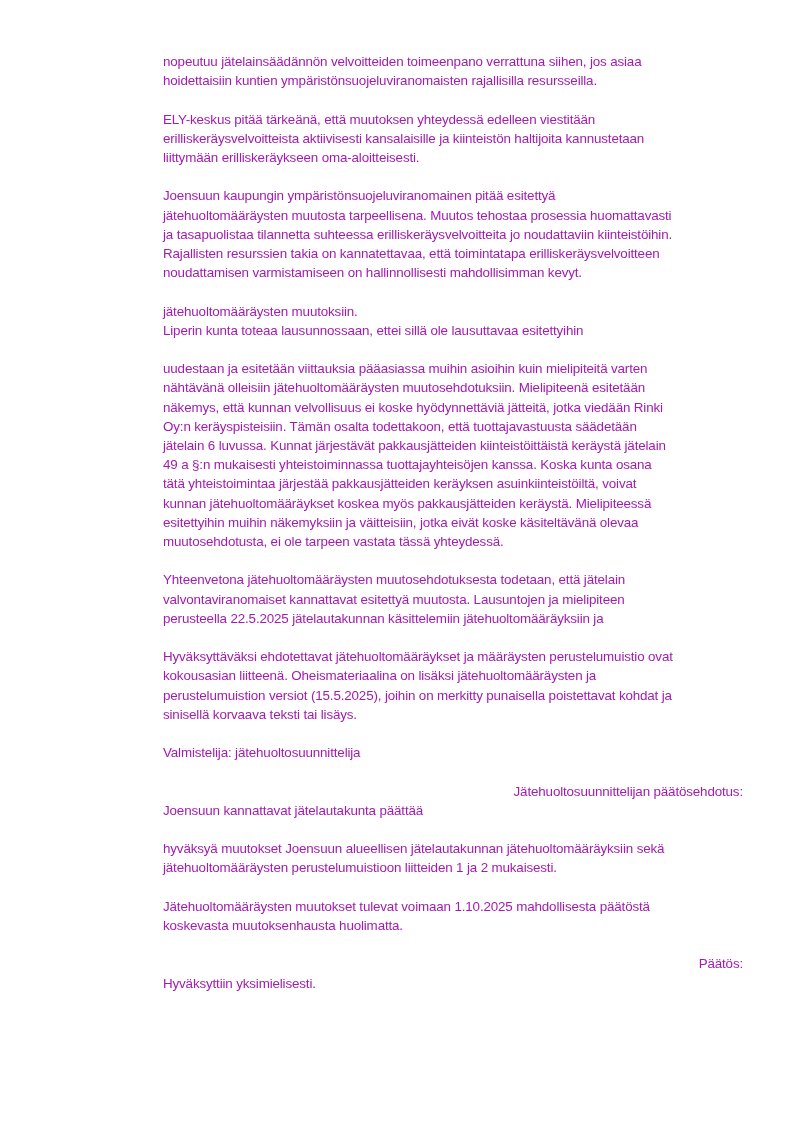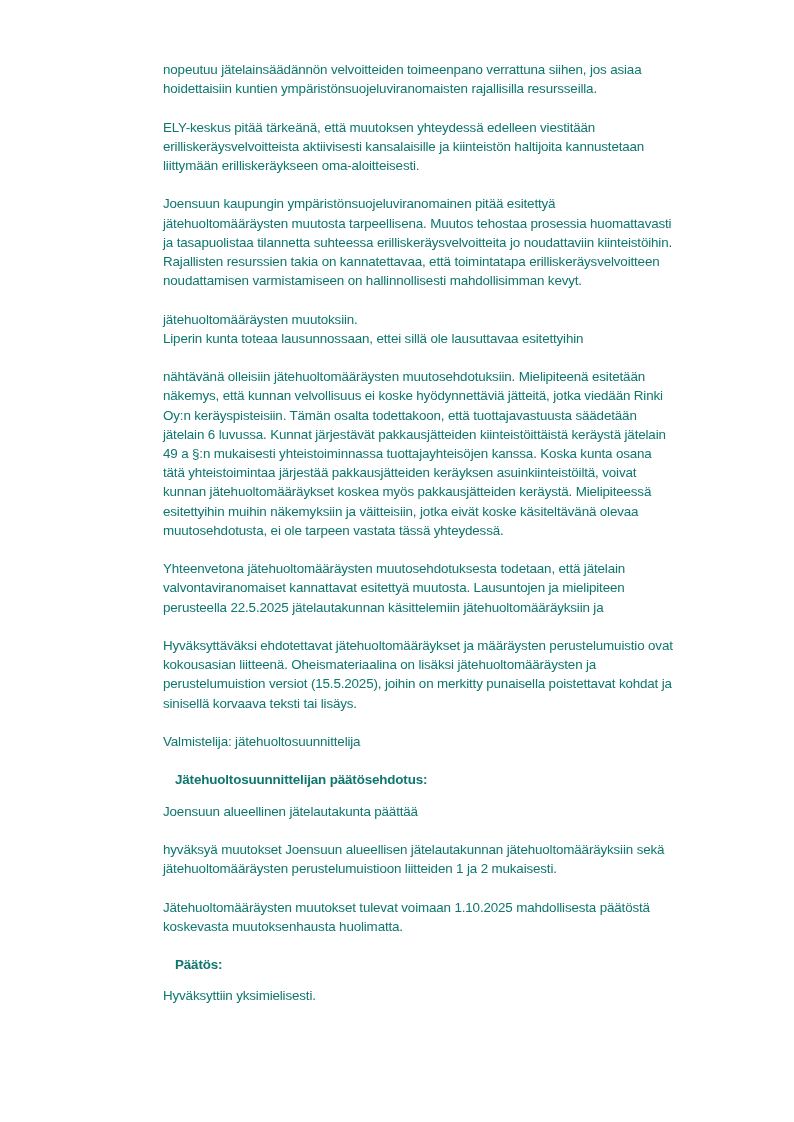--- a/index.html
+++ b/index.html
@@ -1,30 +1,30 @@
 <!DOCTYPE html>
 <html><head>
 <meta charset="utf-8">
 <style>
   html, body { margin: 0; padding: 0; background: #ffffff; }
   body { width: 794px; height: 1122px; position: relative; overflow: hidden; }
   .page {
     position: absolute;
     left: 163px;
-    top: 60px;
+    top: 52px;
     width: 580px;
     font-family: "Liberation Sans", sans-serif;
     font-size: 13.4px;
     line-height: 19.2px;
-    color: #0f766e;
+    color: #a21caf;
     letter-spacing: -0.15px;
   }
   .para { margin: 0 0 19.2px 0; white-space: normal; }
   .para.tight { margin-bottom: 0; }
-  .heading { font-weight: bold; margin: 12px; }
+  .heading { font-weight: normal; margin: 0; text-align: right; }
   .line { display: block; white-space: nowrap; }
 </style>
 </head>
 <body>
 
 <div class="page">
 
   <p class="para">
     <span class="line">nopeutuu jätelainsäädännön velvoitteiden toimeenpano verrattuna siihen, jos asiaa</span>
     <span class="line">hoidettaisiin kuntien ympäristönsuojeluviranomaisten rajallisilla resursseilla.</span>
@@ -43,20 +43,21 @@
     <span class="line">Rajallisten resurssien takia on kannatettavaa, että toimintatapa erilliskeräysvelvoitteen</span>
     <span class="line">noudattamisen varmistamiseen on hallinnollisesti mahdollisimman kevyt.</span>
   </p>
 
   <p class="para">
     <span class="line">jätehuoltomääräysten muutoksiin.</span>
     <span class="line">Liperin kunta toteaa lausunnossaan, ettei sillä ole lausuttavaa esitettyihin</span>
   </p>
 
   <p class="para">
+    <span class="line">uudestaan ja esitetään viittauksia pääasiassa muihin asioihin kuin mielipiteitä varten</span>
     <span class="line">nähtävänä olleisiin jätehuoltomääräysten muutosehdotuksiin. Mielipiteenä esitetään</span>
     <span class="line">näkemys, että kunnan velvollisuus ei koske hyödynnettäviä jätteitä, jotka viedään Rinki</span>
     <span class="line">Oy:n keräyspisteisiin. Tämän osalta todettakoon, että tuottajavastuusta säädetään</span>
     <span class="line">jätelain 6 luvussa. Kunnat järjestävät pakkausjätteiden kiinteistöittäistä keräystä jätelain</span>
     <span class="line">49 a §:n mukaisesti yhteistoiminnassa tuottajayhteisöjen kanssa. Koska kunta osana</span>
     <span class="line">tätä yhteistoimintaa järjestää pakkausjätteiden keräyksen asuinkiinteistöiltä, voivat</span>
     <span class="line">kunnan jätehuoltomääräykset koskea myös pakkausjätteiden keräystä. Mielipiteessä</span>
     <span class="line">esitettyihin muihin näkemyksiin ja väitteisiin, jotka eivät koske käsiteltävänä olevaa</span>
     <span class="line">muutosehdotusta, ei ole tarpeen vastata tässä yhteydessä.</span>
   </p>
@@ -73,21 +74,21 @@
     <span class="line">perustelumuistion versiot (15.5.2025), joihin on merkitty punaisella poistettavat kohdat ja</span>
     <span class="line">sinisellä korvaava teksti tai lisäys.</span>
   </p>
 
   <p class="para">
     <span class="line">Valmistelija: jätehuoltosuunnittelija</span>
   </p>
 
   <p class="para">
     <span class="line heading">Jätehuoltosuunnittelijan päätösehdotus:</span>
-    <span class="line">Joensuun alueellinen jätelautakunta päättää</span>
+    <span class="line">Joensuun kannattavat jätelautakunta päättää</span>
   </p>
 
   <p class="para">
     <span class="line">hyväksyä muutokset Joensuun alueellisen jätelautakunnan jätehuoltomääräyksiin sekä</span>
     <span class="line">jätehuoltomääräysten perustelumuistioon liitteiden 1 ja 2 mukaisesti.</span>
   </p>
 
   <p class="para">
     <span class="line">Jätehuoltomääräysten muutokset tulevat voimaan 1.10.2025 mahdollisesta päätöstä</span>
     <span class="line">koskevasta muutoksenhausta huolimatta.</span>

